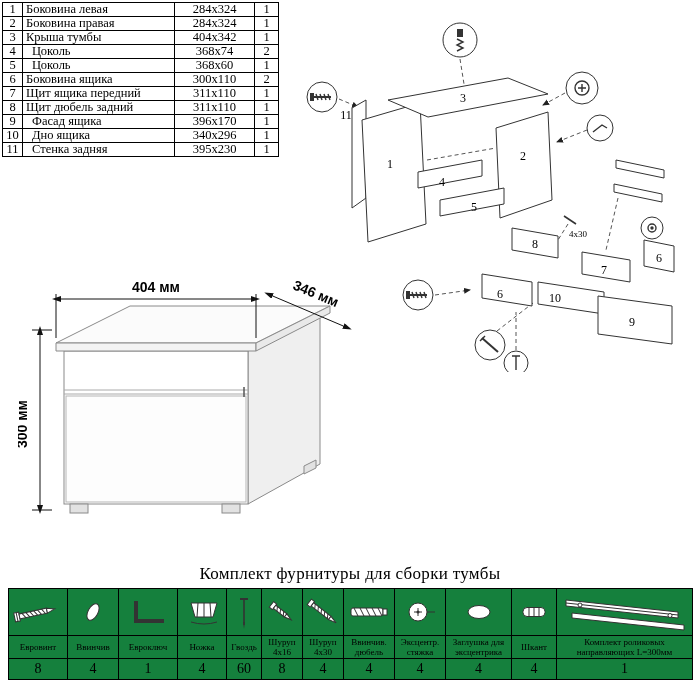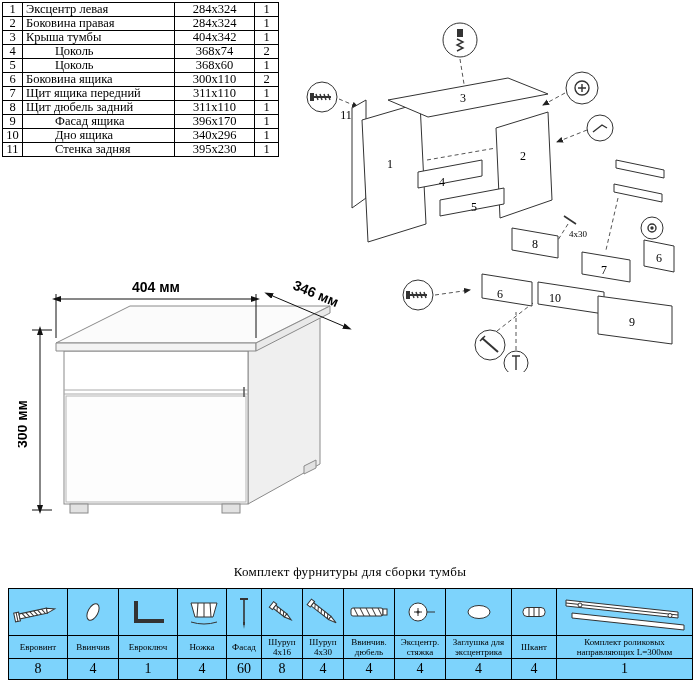--- a/index.html
+++ b/index.html
@@ -4,26 +4,26 @@
 <style>
   html,body{margin:0;padding:0;background:#fff}
   .page{position:relative;width:700px;height:694px;background:#fff;overflow:hidden;
         font-family:"Liberation Serif",serif;color:#000}
 
   
   .parts-table{position:absolute;left:2px;top:2px;border-collapse:collapse;background:#fff}
   .parts-table td{border:1px solid #000;font-size:12.5px;line-height:13px;height:13px;
                   padding:0 3px;white-space:nowrap}
   .parts-table td.c{text-align:center}
-  .parts-table tr.ind td.n{padding-left:32px}
+  .parts-table tr.ind td.n{padding-left:9px}
 
   
   .hw-title{position:absolute;left:0;top:564px;width:700px;text-align:center;
-            font-size:13px;letter-spacing:.3px}
-  .hw-table{position:absolute;left:8px;top:588px;border-collapse:collapse;table-layout:fixed;background:#7dd3fc}
+            font-size:17px;letter-spacing:.3px}
+  .hw-table{position:absolute;left:8px;top:588px;border-collapse:collapse;table-layout:fixed;background:#15803d}
   .hw-table td{border:1px solid #000;text-align:center;vertical-align:middle;padding:0 1px;overflow:hidden}
   .hw-icon-cell{height:46px}
   .hw-name-cell{height:22px;font-size:9px;line-height:1.15}
   .hw-qty-cell{height:20px;font-size:14px}
   .hw-icon-cell svg{display:block;margin:0 auto}
 
   .abs{position:absolute}
 </style>
 </head>
 <body>
@@ -33,21 +33,21 @@
   <table class="parts-table">
     <colgroup>
         <col style="width:20px">
         <col style="width:152px">
         <col style="width:80px">
         <col style="width:24px">
       </colgroup>
     <tbody>
       <tr>
           <td class="c">1</td>
-          <td class="n">Эксцентр левая</td>
+          <td class="n">Боковина левая</td>
           <td class="c">284x324</td>
           <td class="c">1</td>
         </tr>
       <tr>
           <td class="c">2</td>
           <td class="n">Боковина правая</td>
           <td class="c">284x324</td>
           <td class="c">1</td>
         </tr>
       <tr>
@@ -338,21 +338,21 @@
               <circle cx="110" cy="23.5" r="2" fill="#fff" stroke="#333"></circle>
               <circle cx="20" cy="13" r="2" fill="#fff" stroke="#333"></circle>
             </svg>
           </td>
       </tr>
       <tr>
         <td class="hw-name-cell">Евровинт</td>
         <td class="hw-name-cell">Ввинчив</td>
         <td class="hw-name-cell">Евроключ</td>
         <td class="hw-name-cell">Ножка</td>
-        <td class="hw-name-cell">Фасад</td>
+        <td class="hw-name-cell">Гвоздь</td>
         <td class="hw-name-cell">Шуруп 4x16</td>
         <td class="hw-name-cell">Шуруп 4x30</td>
         <td class="hw-name-cell">Ввинчив. дюбель</td>
         <td class="hw-name-cell">Эксцентр. стяжка</td>
         <td class="hw-name-cell">Заглушка для эксцентрика</td>
         <td class="hw-name-cell">Шкант</td>
         <td class="hw-name-cell">Комплект роликовых направляющих L=300мм</td>
       </tr>
       <tr>
         <td class="hw-qty-cell">8</td>

